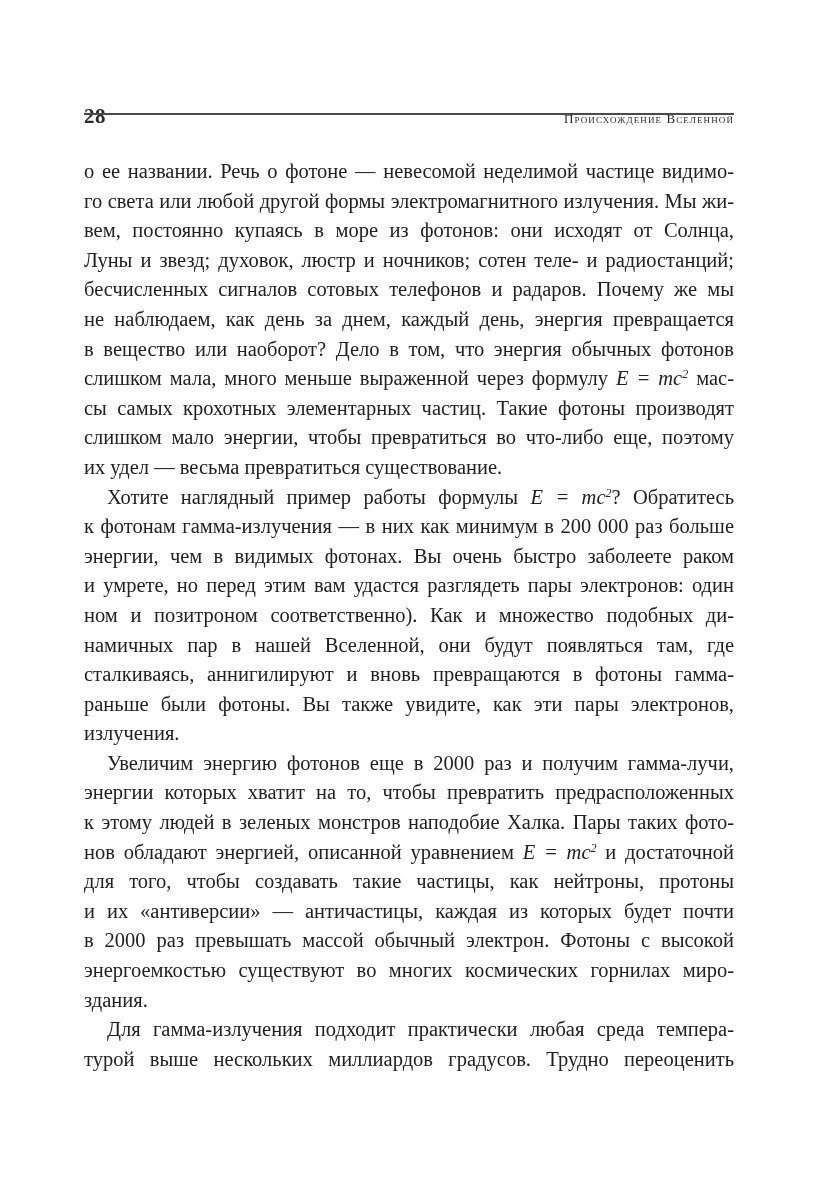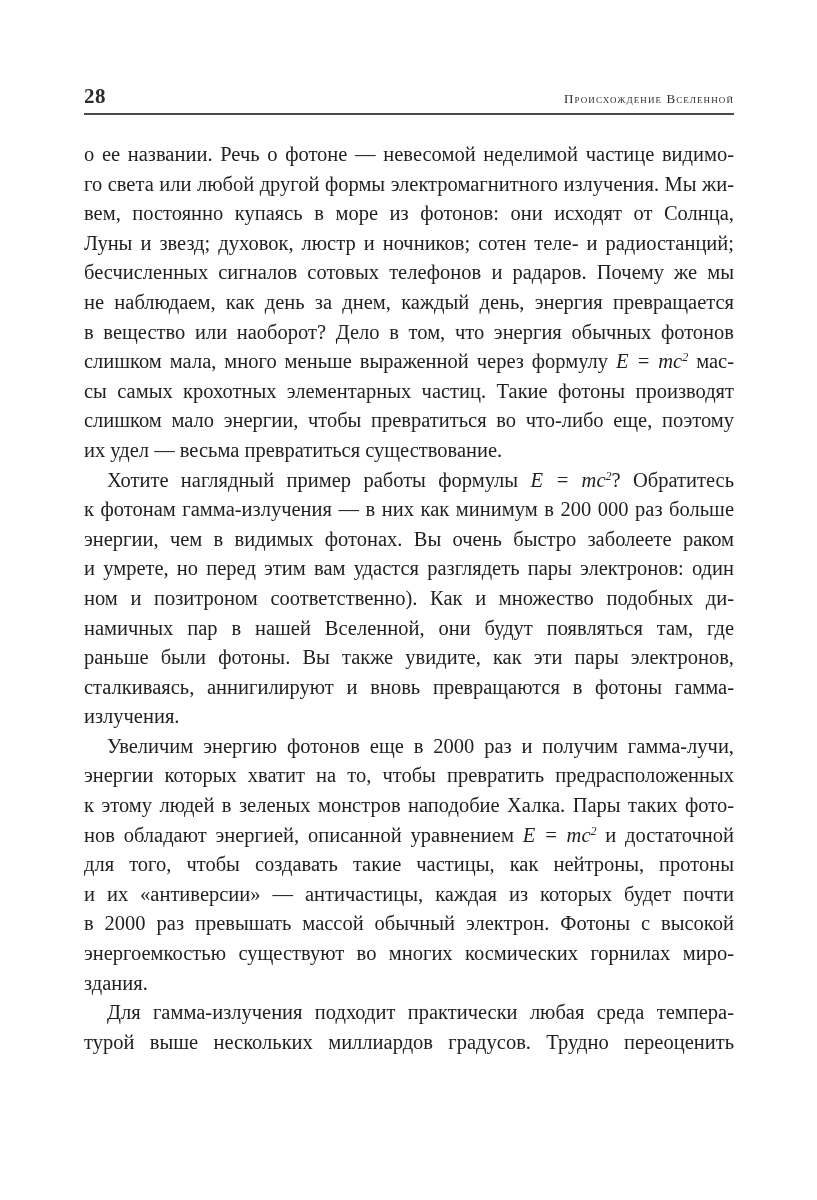--- a/index.html
+++ b/index.html
@@ -10,37 +10,37 @@
   html,body{margin:0;padding:0;}
   body{
     width:817px;height:1200px;
     background:#ffffff;
     font-family:"Liberation Serif","DejaVu Serif",serif;
     color:var(--text);
     overflow:hidden;
   }
   .page{position:relative;width:817px;height:1200px;background:#ffffff;}
   .page-header{
-    position:absolute;left:84px;top:84px;width:650px;
+    position:absolute;left:84px;top:104px;width:650px;
     display:flex;justify-content:space-between;align-items:baseline;text-align:right;
   }
   .page-number{
     font-weight:bold;font-size:21px;color:var(--head);
     letter-spacing:0.5px;
   }
   .running-head{
     font-size:13px;color:var(--head);
     font-variant:small-caps;letter-spacing:1.1px;
   }
   .header-rule{
     position:absolute;left:84px;top:113px;width:650px;height:2px;
     background:var(--rule);
   }
   .body-text{
-    position:absolute;left:84px;top:140px;width:650px;
+    position:absolute;left:84px;top:157px;width:650px;
     font-size:20.5px;
   }
   .paragraph{margin:0;padding:0;}
   .line{
     height:29.6px;line-height:29.6px;
     overflow:hidden;
     text-align:left;
   }
   .line.j{
     text-align:justify;
@@ -82,22 +82,22 @@
         <div class="line j"><span>слишком мало энергии, чтобы превратиться во что-либо еще, поэтому</span></div>
         <div class="line"><span>их удел — весьма превратиться существование.</span></div>
       </div>
       <div class="paragraph">
         <div class="line j ind"><span>Хотите наглядный пример работы формулы </span><span class="it">E = mc</span><sup class="sp it">2</sup><span>? Обратитесь</span></div>
         <div class="line j"><span>к фотонам гамма-излучения — в них как минимум в 200 000 раз больше</span></div>
         <div class="line j"><span>энергии, чем в видимых фотонах. Вы очень быстро заболеете раком</span></div>
         <div class="line j"><span>и умрете, но перед этим вам удастся разглядеть пары электронов: один</span></div>
         <div class="line j"><span>ном и позитроном соответственно). Как и множество подобных ди-</span></div>
         <div class="line j"><span>намичных пар в нашей Вселенной, они будут появляться там, где</span></div>
+        <div class="line j"><span>сталкиваясь, аннигилируют и вновь превращаются в фотоны гамма-</span></div>
         <div class="line j"><span>раньше были фотоны. Вы также увидите, как эти пары электронов,</span></div>
-        <div class="line j"><span>сталкиваясь, аннигилируют и вновь превращаются в фотоны гамма-</span></div>
         <div class="line"><span>излучения.</span></div>
       </div>
       <div class="paragraph">
         <div class="line j ind"><span>Увеличим энергию фотонов еще в 2000 раз и получим гамма-лучи,</span></div>
         <div class="line j"><span>энергии которых хватит на то, чтобы превратить предрасположенных</span></div>
         <div class="line j"><span>к этому людей в зеленых монстров наподобие Халка. Пары таких фото-</span></div>
         <div class="line j"><span>нов обладают энергией, описанной уравнением </span><span class="it">E = mc</span><sup class="sp it">2</sup><span> и достаточной</span></div>
         <div class="line j"><span>для того, чтобы создавать такие частицы, как нейтроны, протоны</span></div>
         <div class="line j"><span>и их «антиверсии» — античастицы, каждая из которых будет почти</span></div>
         <div class="line j"><span>в 2000 раз превышать массой обычный электрон. Фотоны с высокой</span></div>

